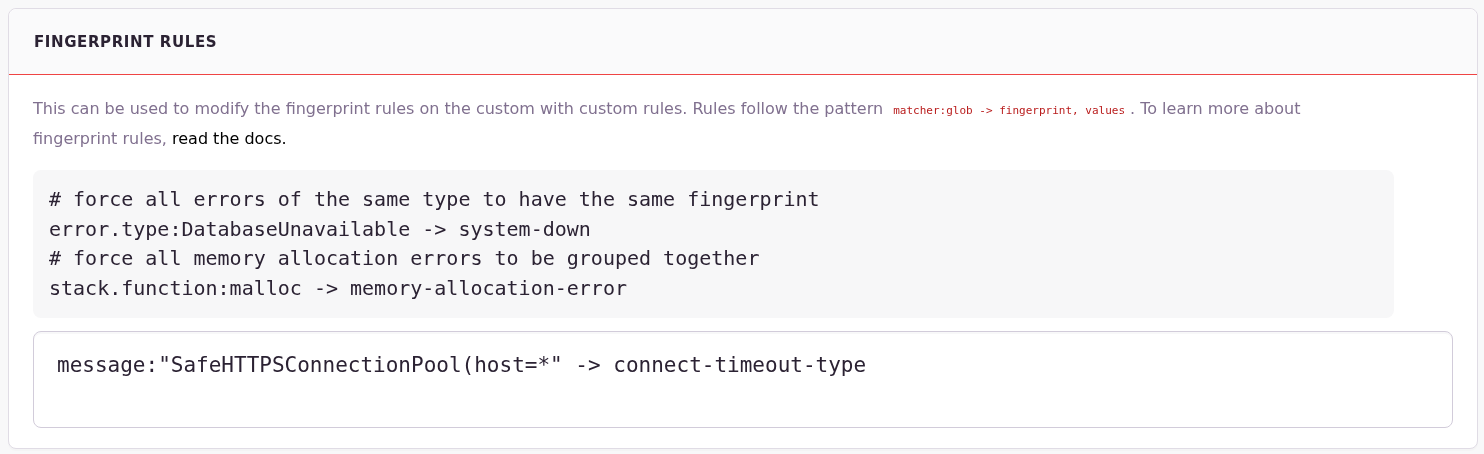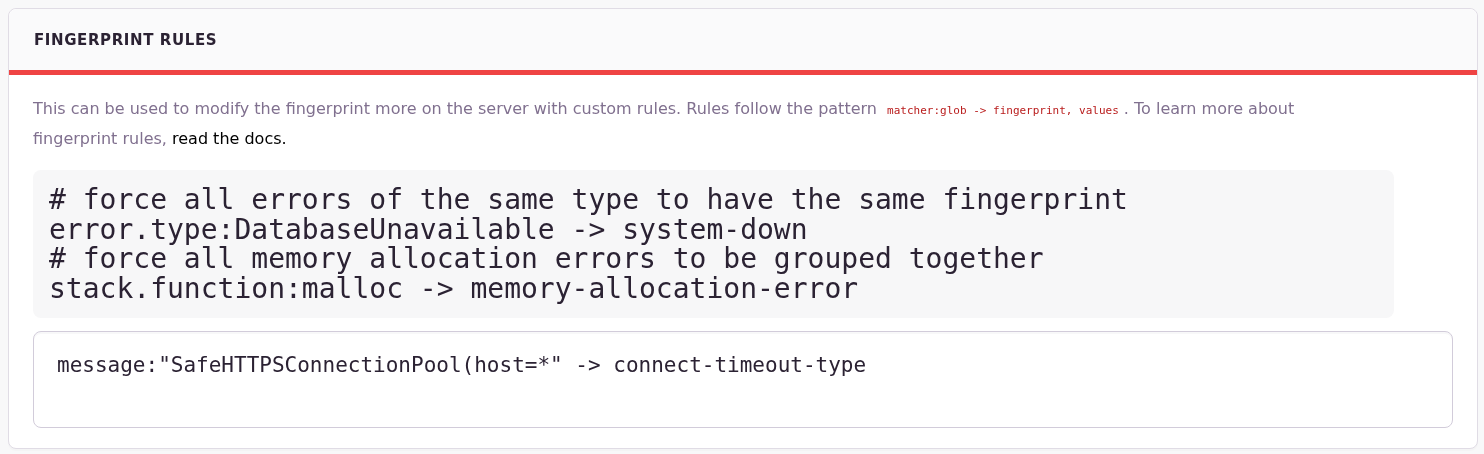--- a/index.html
+++ b/index.html
@@ -16,21 +16,21 @@
     border: 1px solid #e0dce5;
     border-radius: 8px;
     box-shadow: 0 2px 1px rgba(43,34,51,0.02);
   }
   .panel-header {
     display: flex;
     align-items: center;
     height: 66px;
     padding: 0 25px;
     background: #fafafb;
-    border-bottom: 5px solid #ef4444;
+    border-bottom: 1px solid #ef4444;
     border-radius: 8px 8px 0 0;
   }
   .panel-title {
     font-size: 15px;
     font-weight: 700;
     letter-spacing: 0.6px;
     color: #2b2233;
     text-transform: uppercase;
   }
   .panel-body {
@@ -55,21 +55,21 @@
     text-decoration: none;
     cursor: pointer;
   }
   .example-code {
     margin-top: 17px;
     margin-right: 59px;
     background: #f7f7f8;
     border-radius: 8px;
     padding: 15px 16px;
     font-family: "DejaVu Sans Mono", monospace;
-    font-size: 28px;
+    font-size: 20px;
     line-height: 29.5px;
     color: #2b2233;
     white-space: pre;
     overflow: hidden;
   }
   .rules-textarea {
     display: block;
     margin-top: 13px;
     width: 100%;
     height: 97px;
@@ -89,21 +89,21 @@
   }
 </style>
 </head>
 <body>
 
 <section class="panel">
   <header class="panel-header">
     <h2 class="panel-title">FINGERPRINT RULES</h2>
   </header>
   <div class="panel-body">
-    <p class="description"><span>This can be used to modify the fingerprint more on the server with custom rules. Rules follow the pattern</span> <code class="inline-code">matcher:glob -&gt; fingerprint, values</code><span>. To learn more about fingerprint rules,</span> <a class="docs-link" href="#">read the docs.</a></p>
+    <p class="description"><span>This can be used to modify the fingerprint rules on the custom with custom rules. Rules follow the pattern</span> <code class="inline-code">matcher:glob -&gt; fingerprint, values</code><span>. To learn more about fingerprint rules,</span> <a class="docs-link" href="#">read the docs.</a></p>
 
     <pre class="example-code"># force all errors of the same type to have the same fingerprint
 error.type:DatabaseUnavailable -&gt; system-down
 # force all memory allocation errors to be grouped together
 stack.function:malloc -&gt; memory-allocation-error</pre>
 
     <textarea class="rules-textarea" spellcheck="false" style="">message:"SafeHTTPSConnectionPool(host=*" -&gt; connect-timeout-type</textarea>
   </div>
 </section>
 

